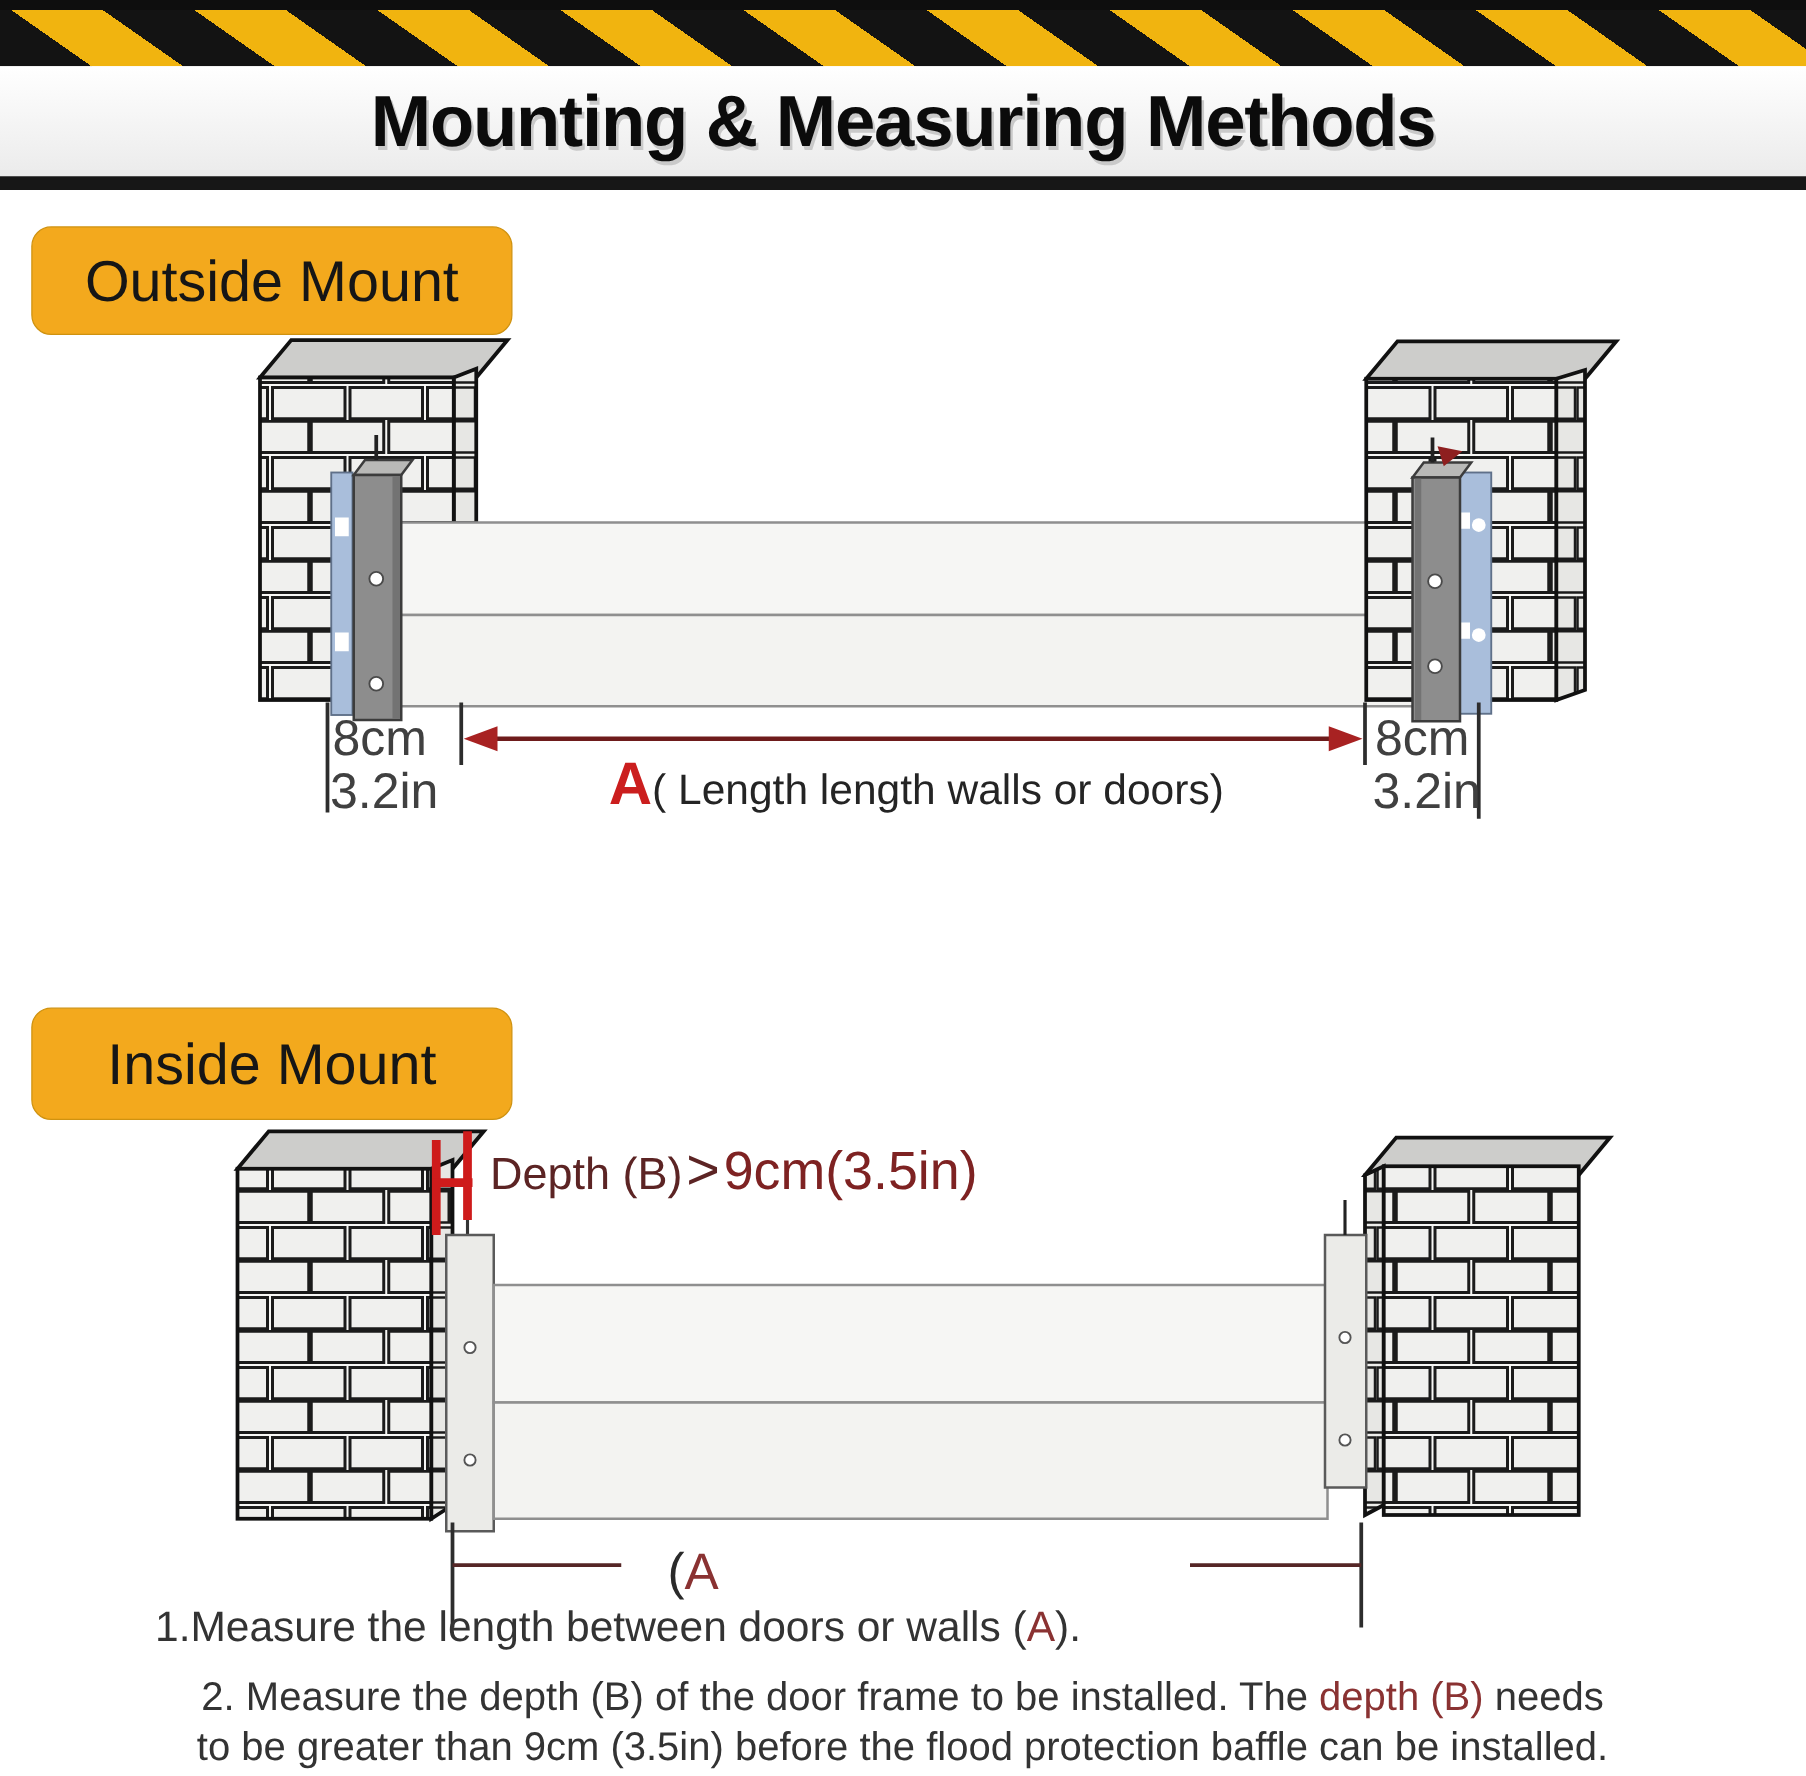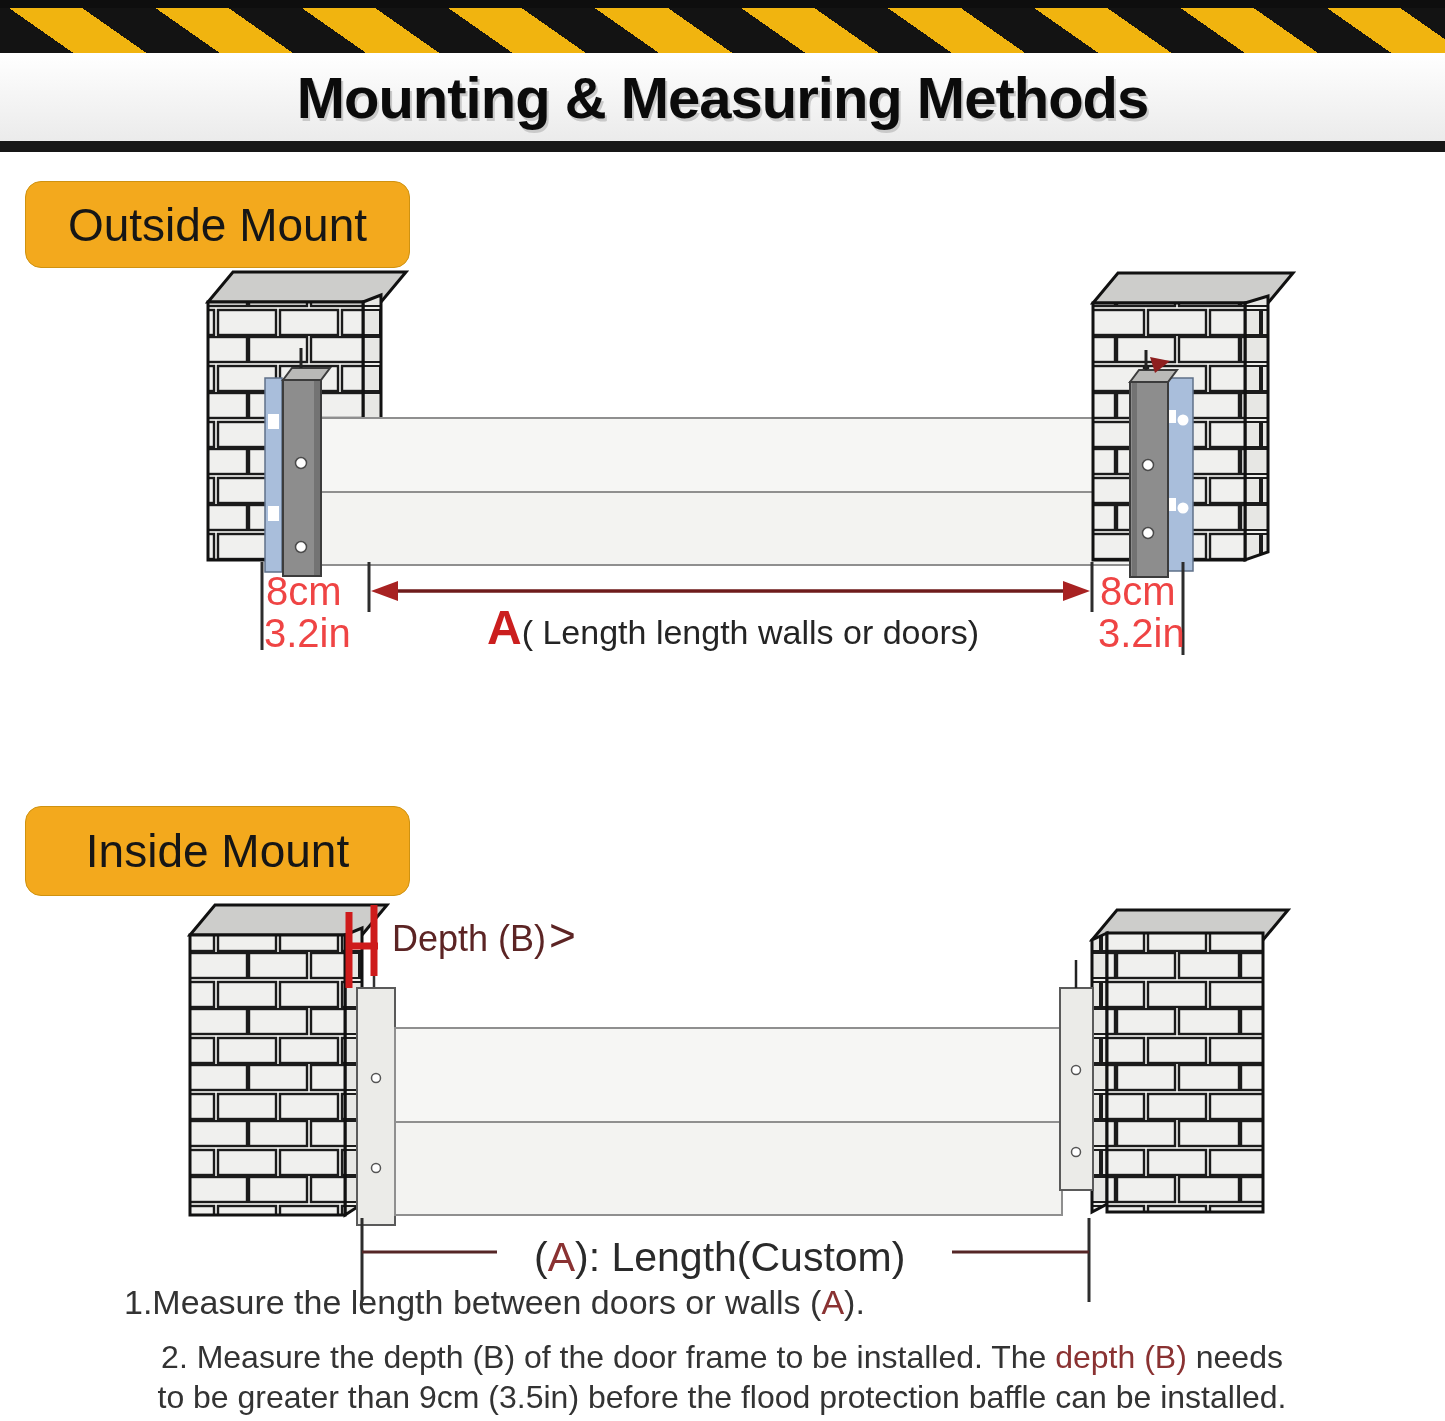--- a/index.html
+++ b/index.html
@@ -16,21 +16,21 @@
   .banner-bottombar{position:absolute;left:0;top:141px;width:1445px;height:11px;background:#171717;}
   
   .badge{position:absolute;left:25px;width:383px;background:#f3a91d;border:1px solid #cf9210;
      border-radius:16px;display:flex;align-items:center;justify-content:center;
      font-size:46px;color:#161616;white-space:nowrap;}
   .badge-outside{top:181px;height:85px;}
   .badge-inside{top:806px;height:88px;}
   
   .gfx{position:absolute;left:0;top:0;}
   
-  .t{position:absolute;color:#ef4444;white-space:nowrap;}
+  .t{position:absolute;color:#404040;white-space:nowrap;}
   .fs40{font-size:40px;}
   .dim-label{position:absolute;display:flex;align-items:baseline;white-space:nowrap;}
   .red-a{font-size:48px;font-weight:700;color:#cb1e1e;}
   .dim-text{font-size:34px;color:#242424;}
   .step{position:absolute;font-size:33px;color:#333333;white-space:nowrap;}
   .maroon{color:#8a3232;}
   .depth-label{position:absolute;left:392px;top:908px;display:flex;align-items:baseline;white-space:nowrap;}
   .depth-a{font-size:36px;color:#5c2424;}
   .depth-gt{font-size:46px;color:#5c2424;padding:0 3px;}
   .depth-b{font-size:43px;color:#7e2222;}
@@ -194,26 +194,26 @@
 
   <div class="dim-label" style="left:487px;top:600px;">
     <span class="red-a">A</span>
     <span class="dim-text">( Length length walls or doors)</span>
   </div>
 
 
   <div class="depth-label">
     <span class="depth-a">Depth (B) </span>
     <span class="depth-gt">&gt;</span>
+    <span class="depth-b">9cm(3.5in)</span>
   </div>
 
   <div class="len-label">
     <span>(</span>
       <span class="maroon">A</span>
-      <span>): Length(Custom)</span>
   </div>
 
   <div class="step" style="left:100px;top:1283px;font-size:34px;margin-left:24px;">
     <span>1.Measure the length between doors or walls (</span><span class="maroon">A</span><span>).</span>
   </div>
 
   <div class="step2-block">
     <div><span>2. Measure the depth (B) of the door frame to be installed. The </span><span class="maroon">depth (B)</span><span> needs</span></div>
     <div>to be greater than 9cm (3.5in) before the flood protection baffle can be installed.</div>
   </div>

